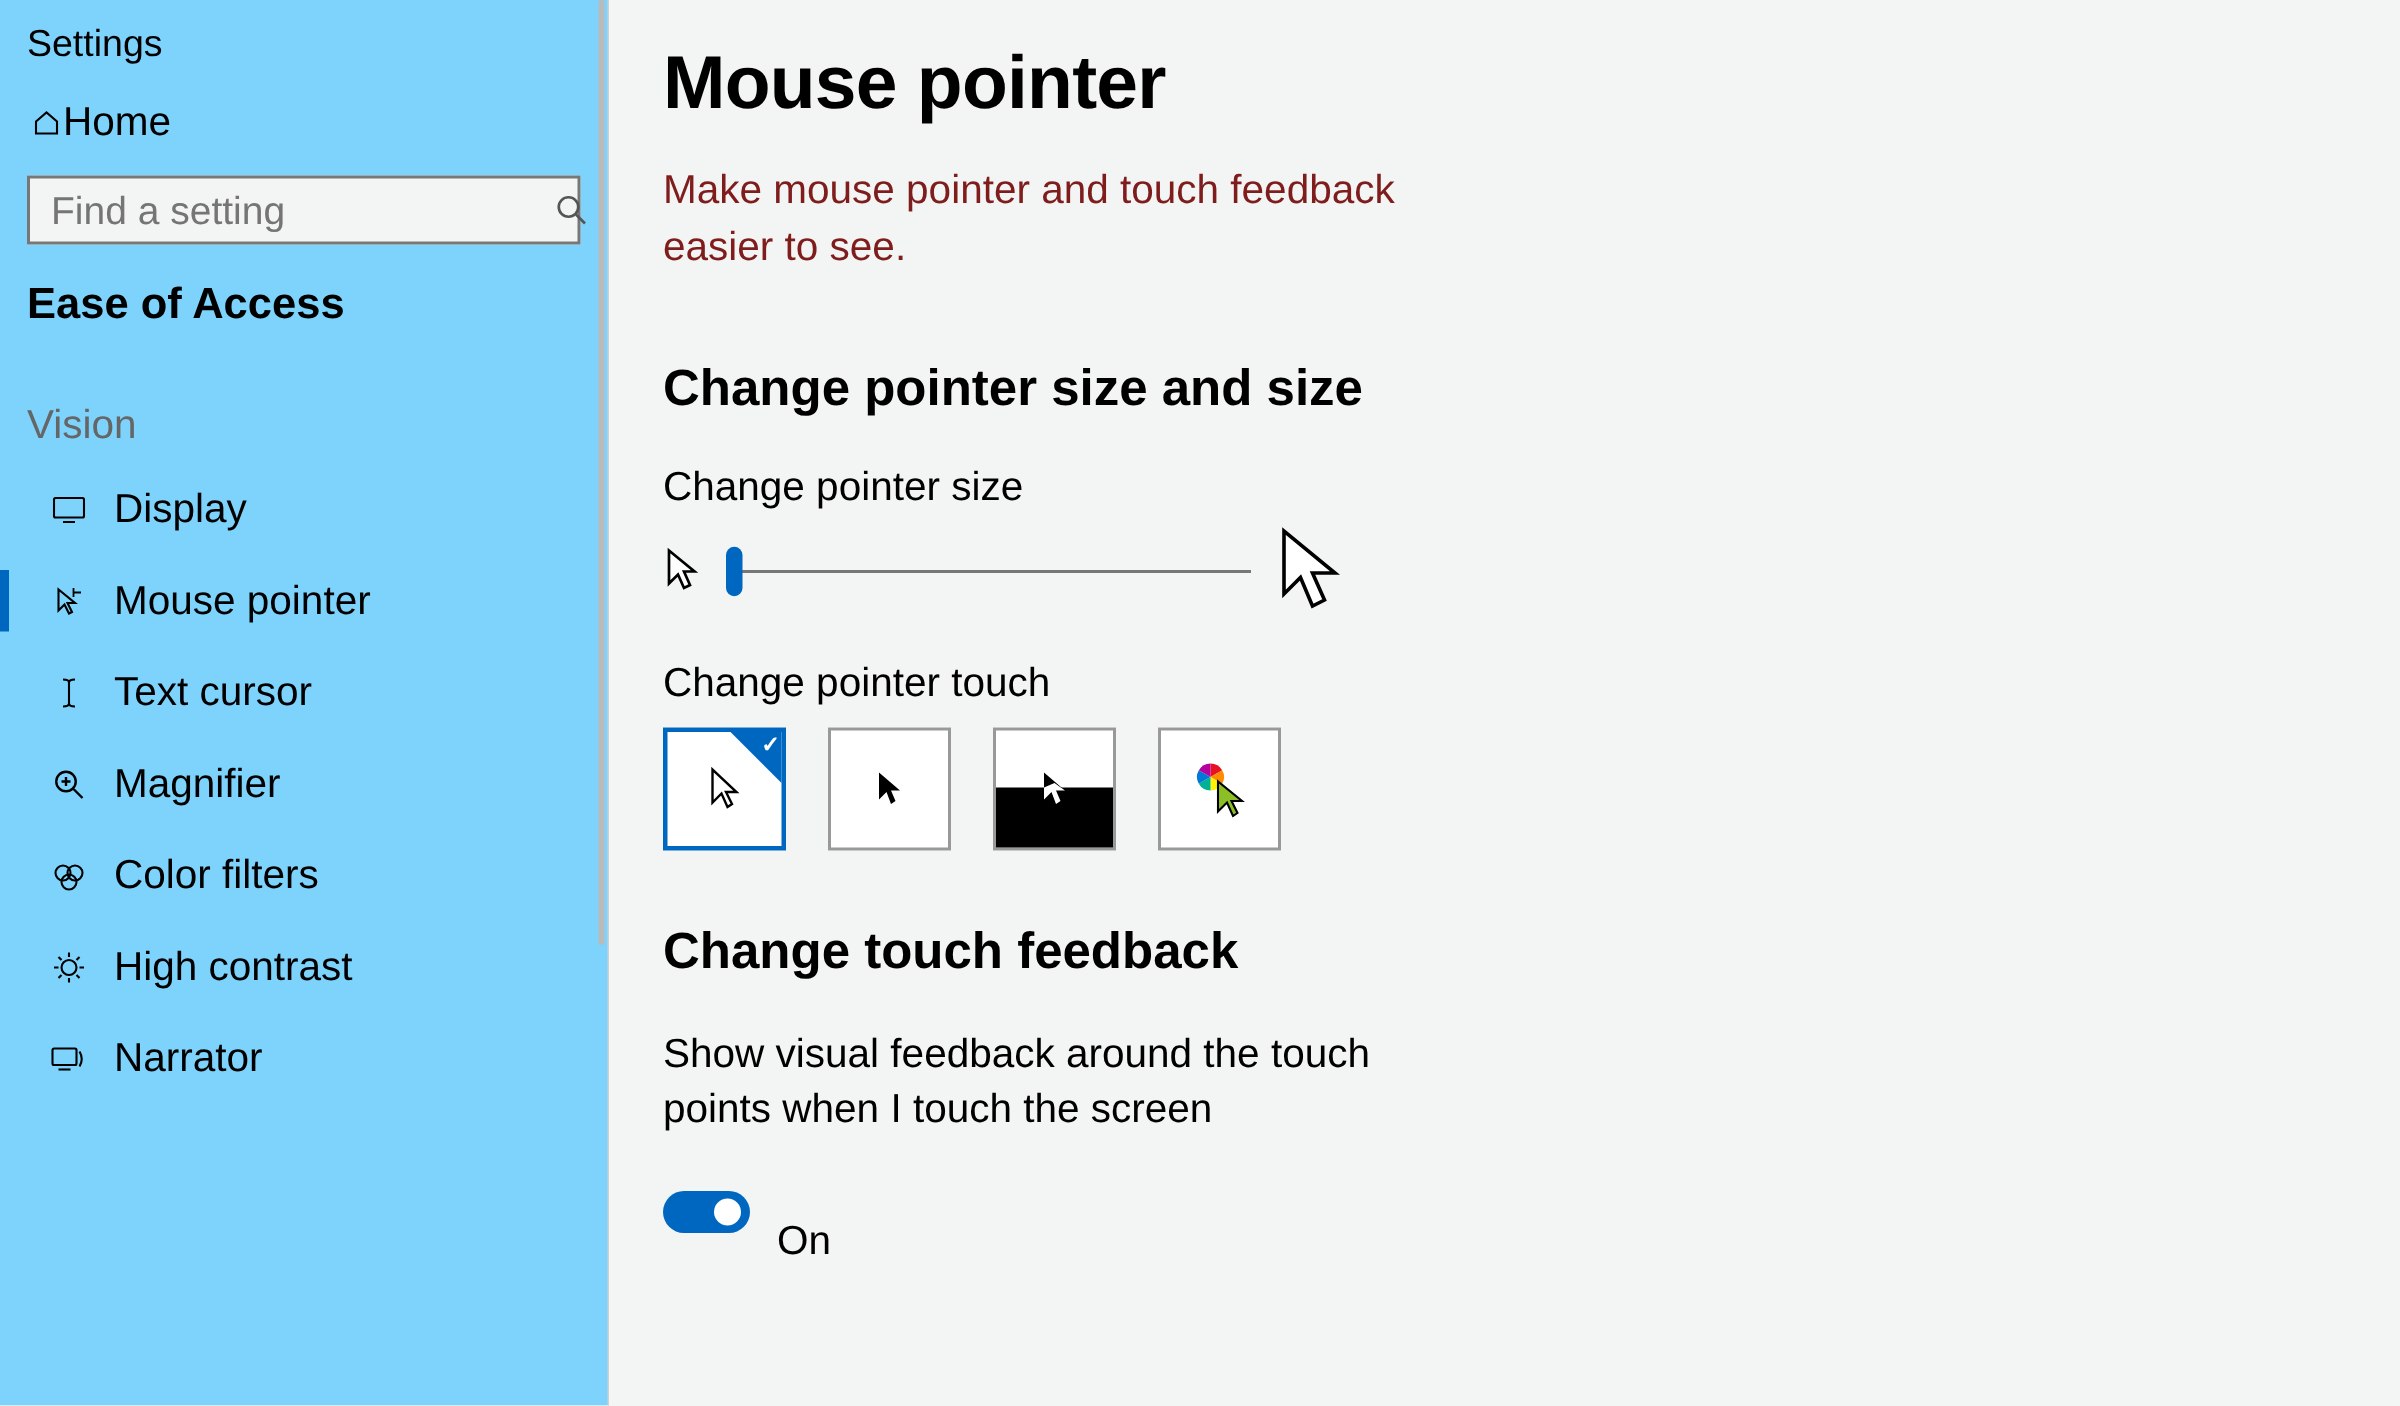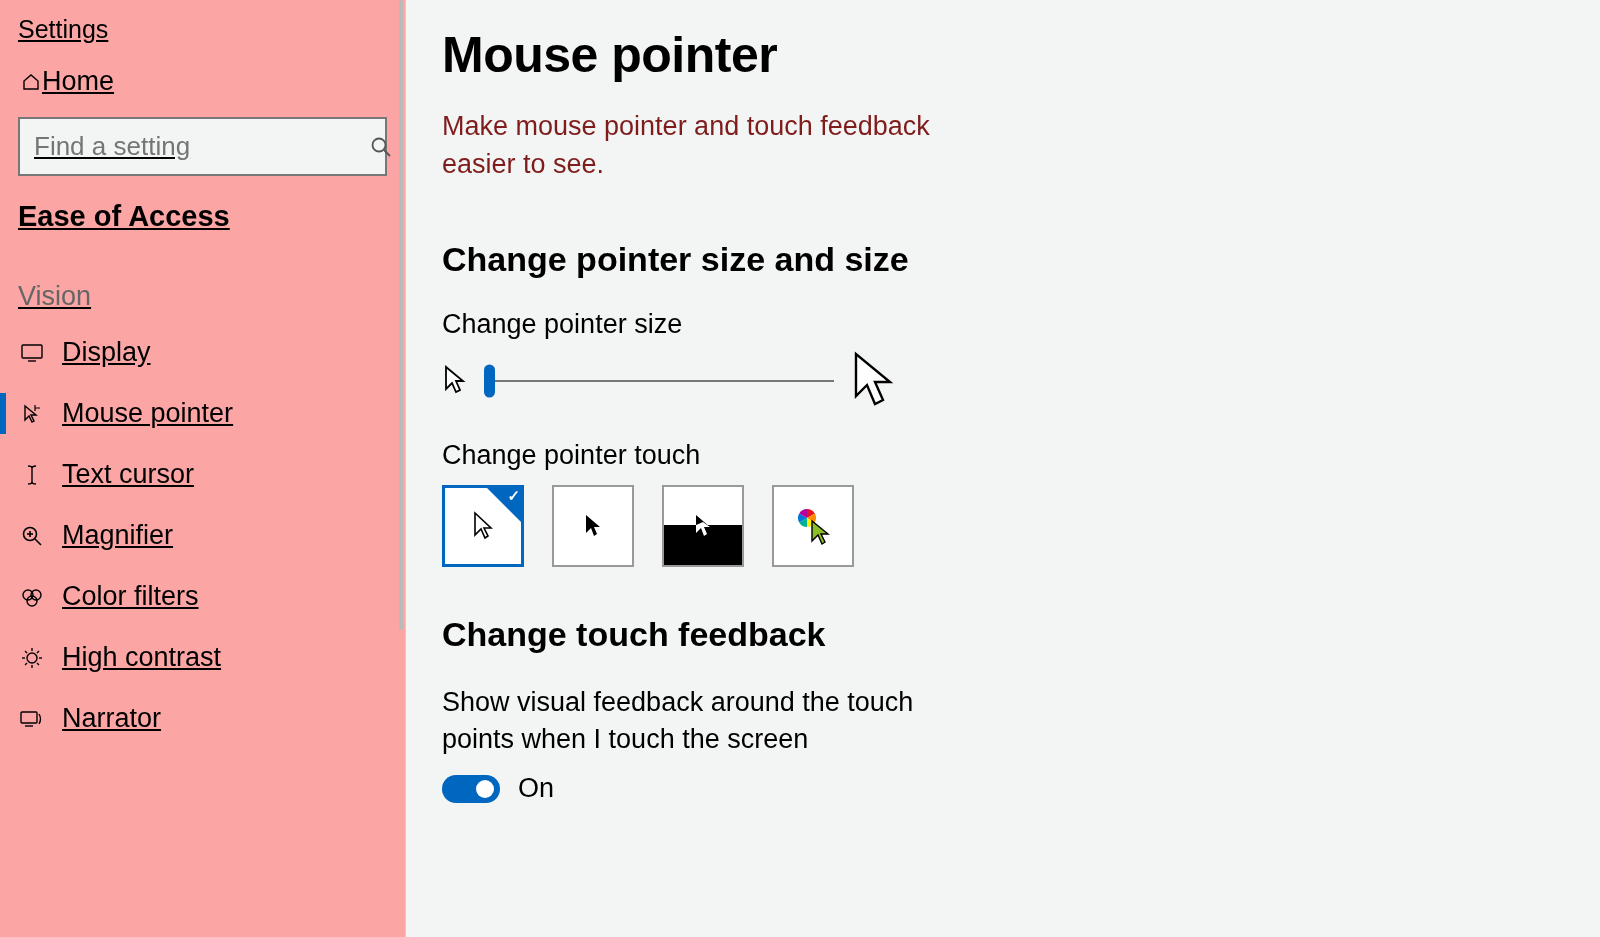--- a/index.html
+++ b/index.html
@@ -1,29 +1,29 @@
 <!DOCTYPE html>
 <html><head>
 <meta charset="utf-8">
 <style>
   * { box-sizing: border-box; margin: 0; padding: 0; font-family: "Segoe UI", -apple-system, sans-serif; }
   body { width: 1600px; height: 937px; overflow: hidden; background: #f3f5f4; display: flex; font-weight: 350; color: #000; }
   
   
-  .sidebar { width: 406px; height: 100%; background: #fca5a5; border-right: 1px solid #d0d0d0; position: relative; text-decoration: underline; }
+  .sidebar { width: 406px; height: 100%; background: #7dd3fc; border-right: 1px solid #d0d0d0; position: relative; }
   .sidebar-scrollable { height: 100%; overflow-y: auto; }
   .app-title { font-size: 25px; padding: 15px 18px 8px; font-weight: 400; }
   .home-row { display: flex; align-items: center; padding: 14px 18px 14px 20px; font-size: 27px; cursor: pointer; }
   .home-row .icon-wrap { width: 22px; display: flex; justify-content: center; }
-  .search-box { margin: 6px 18px 14px; height: 59px; border: 2px solid #777; background: #f3f5f4; display: flex; align-items: center; padding: 0 14px; font-size: 26px; }
+  .search-box { margin: 6px 18px 14px; height: 46px; border: 2px solid #777; background: #f3f5f4; display: flex; align-items: center; padding: 0 14px; font-size: 26px; }
   .search-box input { flex: 1; background: transparent; border: none; outline: none; font-size: 26px; color: #555; font-family: inherit; font-weight: 350; }
   .search-box .search-icon { color: #555; }
   .category-title { font-size: 29px; font-weight: 600; padding: 10px 18px 22px; }
   .group-title { font-size: 27px; color: #666; padding: 26px 18px 10px; }
-  .nav-item { display: flex; align-items: center; gap: 18px; padding: 15px 18px 15px 20px; font-size: 27px; cursor: pointer; position: relative; }
+  .nav-item { display: flex; align-items: center; gap: 18px; padding: 15px 18px 15px 34px; font-size: 27px; cursor: pointer; position: relative; }
   .nav-item.active::before { content: ""; position: absolute; left: 0; top: 10px; bottom: 10px; width: 6px; background: #0067c0; }
   .nav-item .icon-wrap { width: 24px; display: flex; justify-content: center; align-items: center; }
   .scroll-indicator { position: absolute; right: 2px; top: 0; width: 4px; height: 630px; background: #b8bbba; border-radius: 2px; }
   
   
   .main { flex: 1; padding: 26px 60px 0 36px; overflow-y: auto; }
   .page-title { font-size: 50px; font-weight: 600; margin-bottom: 24px; letter-spacing: -0.5px; }
   .page-desc { font-size: 27px; color: #7f1d1d; max-width: 560px; line-height: 1.4; margin-bottom: 56px; }
   .section-heading { font-size: 34px; font-weight: 600; margin-bottom: 30px; }
   .setting-label { font-size: 27px; margin-bottom: 10px; }
@@ -36,21 +36,21 @@
   .color-options { display: flex; gap: 28px; margin-top: 14px; margin-bottom: 48px; }
   .color-option { width: 82px; height: 82px; border: 2px solid #999; background: #fff; position: relative; display: flex; align-items: center; justify-content: center; cursor: pointer; }
   .color-option.selected { border: 3px solid #0067c0; }
   .color-option.selected .corner { position: absolute; top: 0; right: 0; width: 0; height: 0; border-top: 34px solid #0067c0; border-left: 34px solid transparent; }
   .color-option.selected .check { position: absolute; top: -1px; right: 1px; color: #fff; font-size: 15px; font-weight: bold; }
   .inverted-bg { position: absolute; left: 0; right: 0; bottom: 0; height: 40px; background: #000; }
   
   .toggle-row { display: flex; align-items: center; gap: 18px; margin-top: 14px; }
   .toggle { width: 58px; height: 28px; background: #0067c0; border-radius: 14px; position: relative; cursor: pointer; }
   .toggle::after { content: ""; position: absolute; width: 18px; height: 18px; background: #fff; border-radius: 50%; top: 5px; right: 6px; }
-  .toggle-label { font-size: 27px; }
+  .toggle-label { font-size: 27px; margin-top: 39px; }
   
   svg { display: block; }
 </style>
 </head>
 <body>
 
 <div class="sidebar">
   <div class="sidebar-scrollable">
     <div class="app-title">Settings</div>
 

